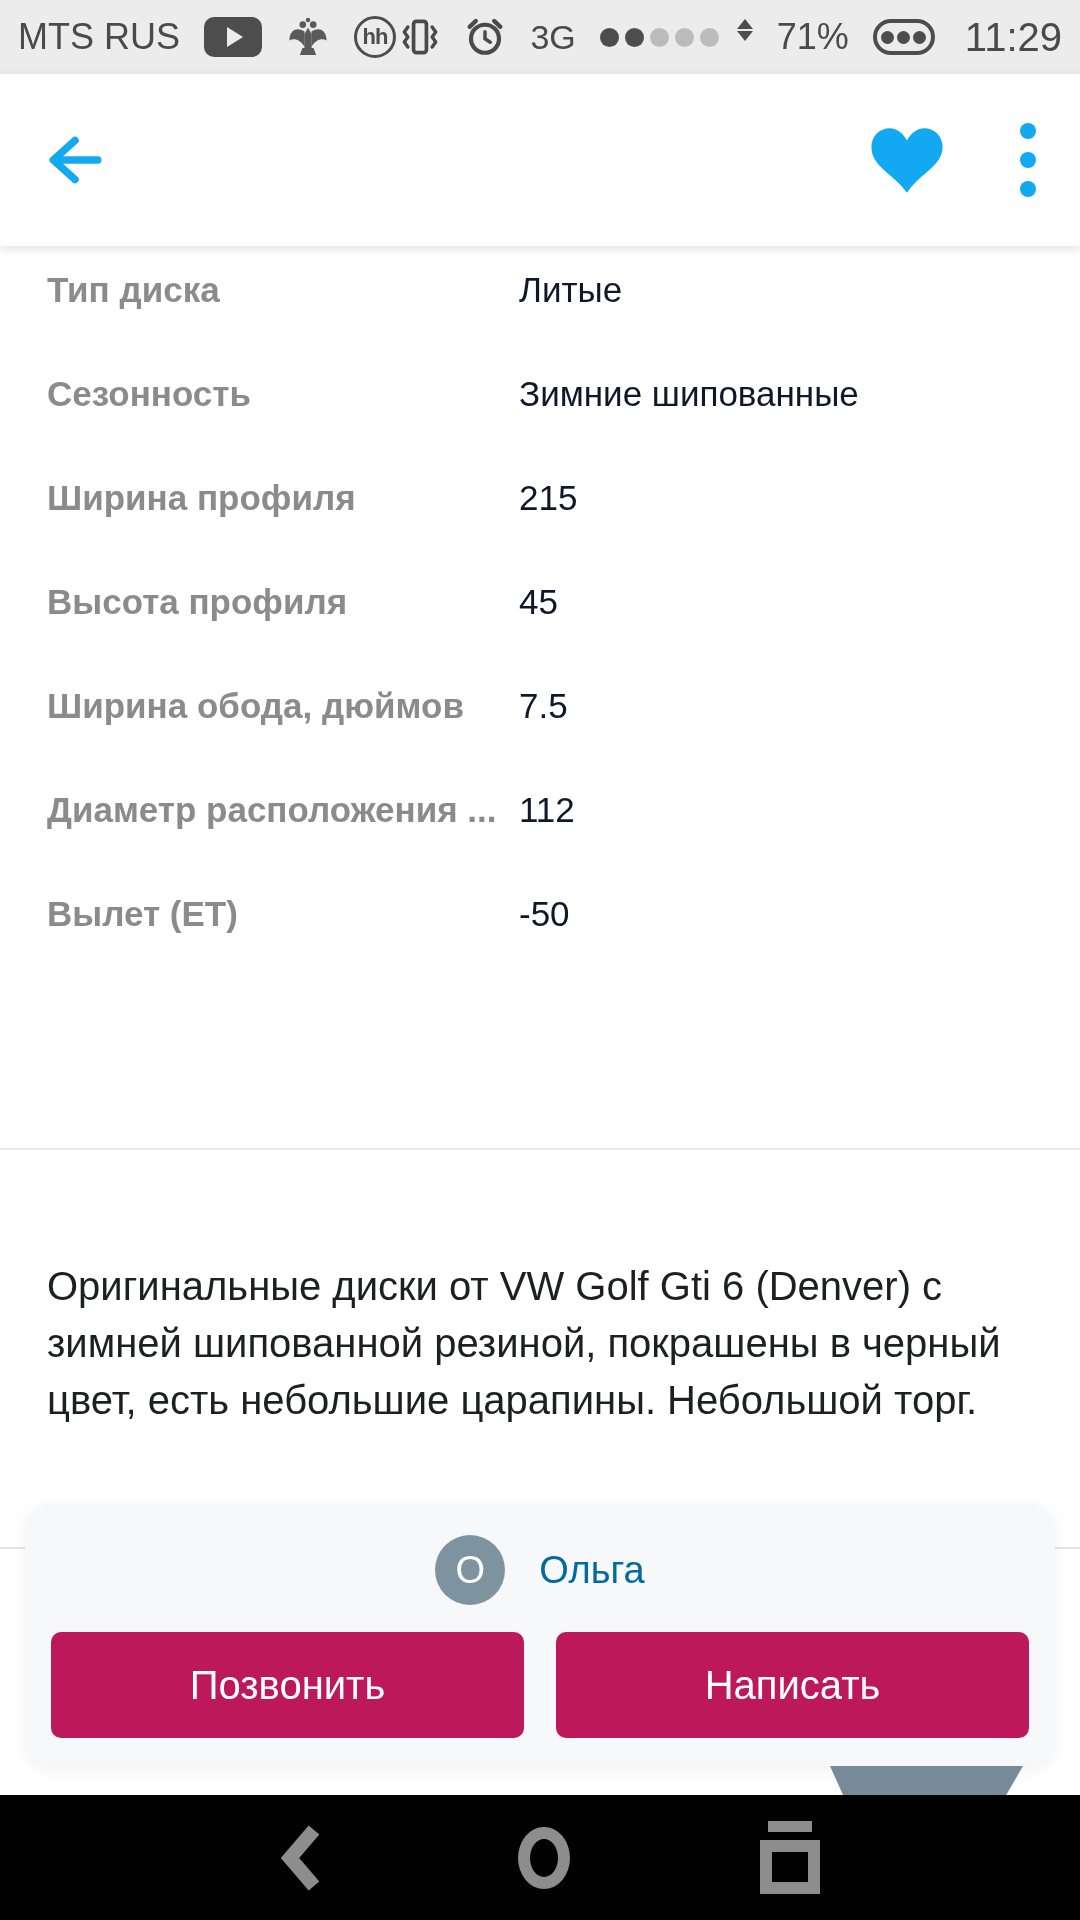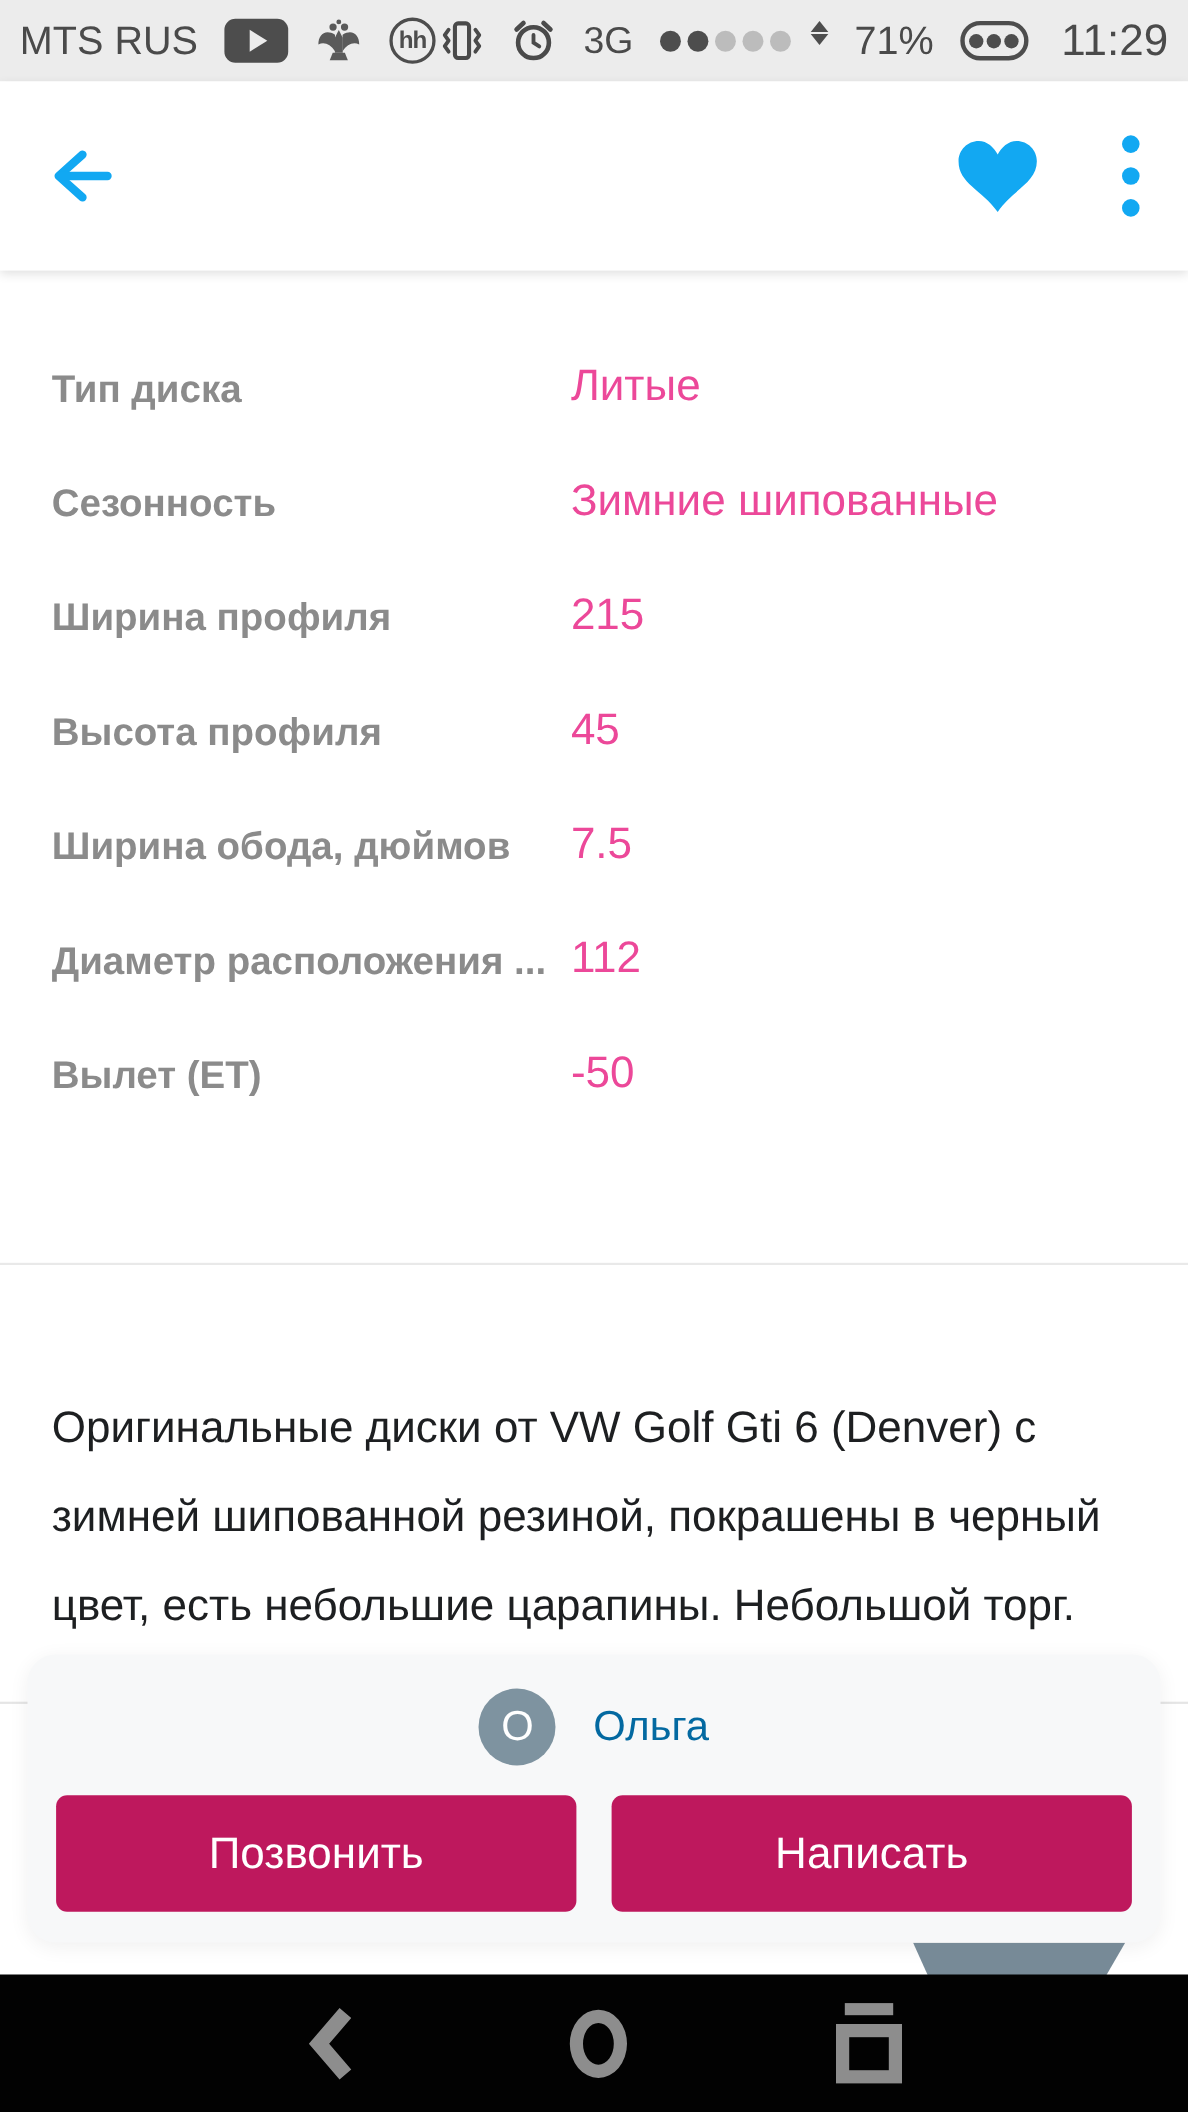--- a/index.html
+++ b/index.html
@@ -45,28 +45,28 @@
     position:absolute;top:74px;left:0;width:1080px;height:172px;background:#ffffff;
     box-shadow:0 3px 9px rgba(0,0,0,0.12);display:flex;align-items:center;
     box-sizing:border-box;padding:0 44px;z-index:3;
   }
   .ab-spacer{flex:1;}
   .icon-btn{background:none;border:none;padding:0;cursor:pointer;display:flex;align-items:center;}
   .kebab{display:flex;flex-direction:column;gap:13px;margin-left:76px;}
   .kebab .kdot{width:16px;height:16px;border-radius:50%;background:#12a8f2;}
   
   .specs{position:absolute;top:270px;left:47px;right:36px;}
-  .spec-row{height:104px;display:flex;align-items:flex-end;}
+  .spec-row{height:104px;display:flex;align-items:flex-start;}
   .spec-label{width:472px;flex-shrink:0;font-size:35px;font-weight:700;color:#8b8b8b;
     white-space:nowrap;overflow:hidden;}
-  .spec-value{font-size:40px;color:#ec4899;white-space:nowrap;}
+  .spec-value{font-size:35px;color:#0f172a;white-space:nowrap;}
   .divider{position:absolute;top:1148px;left:0;width:1080px;height:2px;background:#e9e9e9;}
   
   .description{position:absolute;top:1218px;left:47px;width:1000px;
-    font-size:40px;line-height:81px;color:#1d1f21;}
+    font-size:40px;line-height:57px;color:#1d1f21;}
   
   .bg-line{position:absolute;top:1547px;left:0;width:1080px;height:2px;background:#e5e5e5;}
   .seller-card{
     position:absolute;top:1504px;left:25px;width:1030px;height:262px;
     background:#f7f8f9;border-radius:26px;box-shadow:0 4px 18px rgba(0,0,0,0.06);
   }
   .seller-head{position:absolute;top:30px;left:0;right:0;height:72px;
     display:flex;align-items:center;justify-content:center;gap:34px;}
   .avatar{width:70px;height:70px;border-radius:50%;background:#7e93a0;
     display:flex;align-items:center;justify-content:center;

